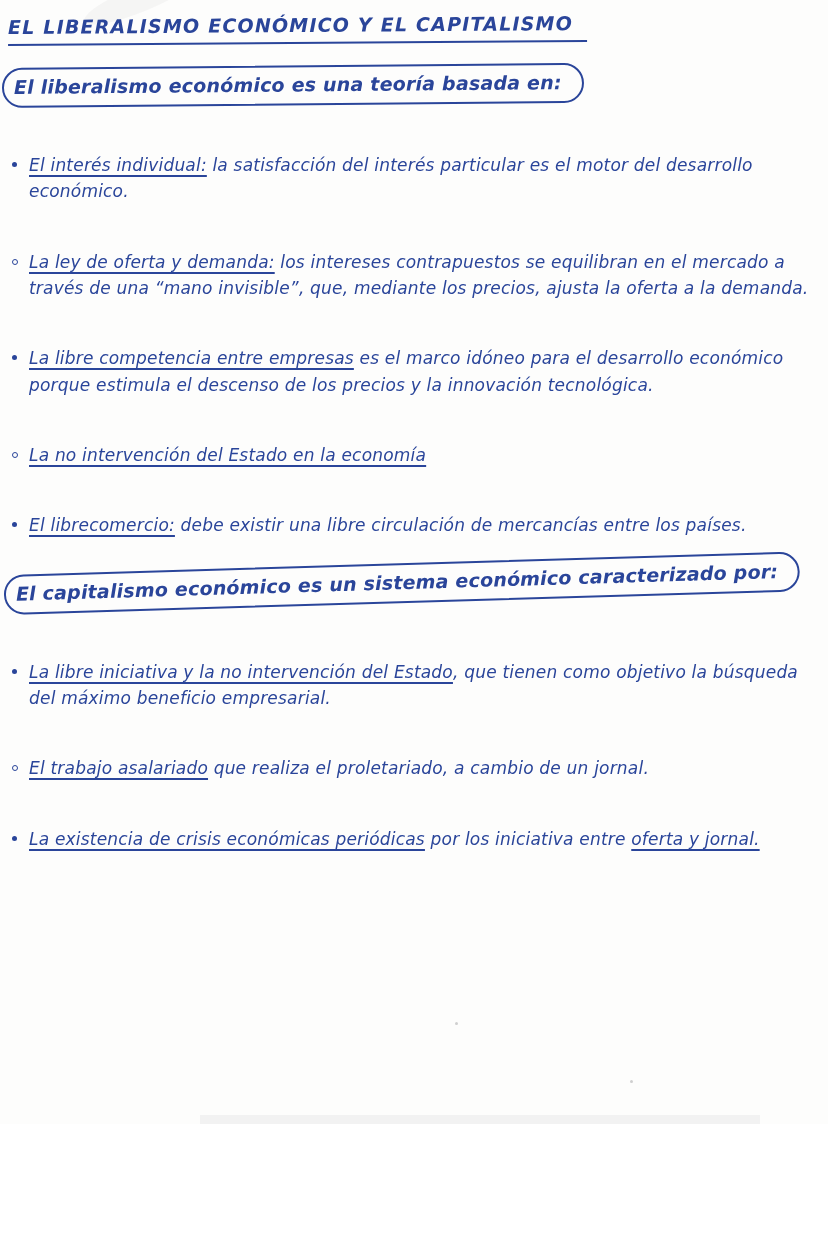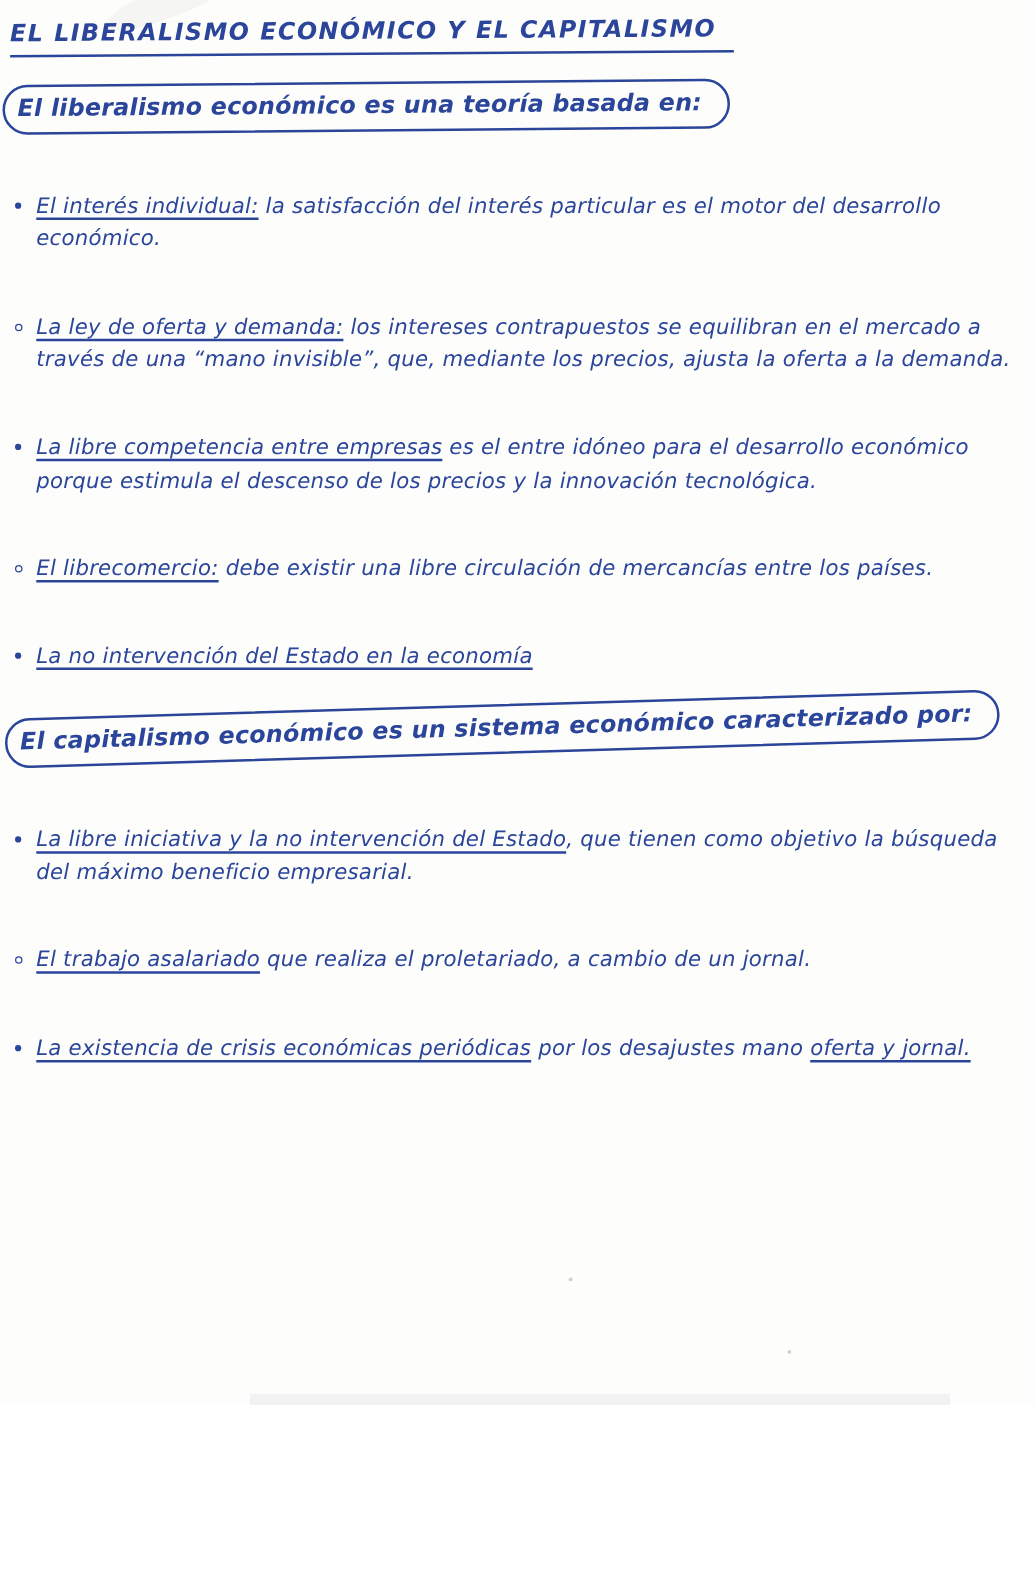--- a/index.html
+++ b/index.html
@@ -127,34 +127,34 @@
 
   <h1 class="title">EL LIBERALISMO ECONÓMICO Y EL CAPITALISMO</h1>
 
   <section class="section-1">
     <div class="bubble bubble-1">
       <span>El liberalismo económico es una teoría basada en:</span>
     </div>
     <ul class="notes">
         <li><span class="marker"></span><span><span class="ul">El interés individual:</span><span> la satisfacción del interés particular es el motor del desarrollo económico.</span></span></li>
         <li><span class="marker"></span><span><span class="ul">La ley de oferta y demanda:</span><span> los intereses contrapuestos se equilibran en el mercado a través de una “mano invisible”, que, mediante los precios, ajusta la oferta a la demanda.</span></span></li>
-        <li><span class="marker"></span><span><span class="ul">La libre competencia entre empresas</span><span> es el entre idóneo para el desarrollo económico porque estimula el descenso de los precios y la innovación tecnológica.</span></span></li>
+        <li><span class="marker"></span><span><span class="ul">La libre competencia entre empresas</span><span> es el marco idóneo para el desarrollo económico porque estimula el descenso de los precios y la innovación tecnológica.</span></span></li>
+        <li><span class="marker"></span><span><span class="ul">La no intervención del Estado en la economía</span></span></li>
         <li><span class="marker"></span><span><span class="ul">El librecomercio:</span><span> debe existir una libre circulación de mercancías entre los países.</span></span></li>
-        <li><span class="marker"></span><span><span class="ul">La no intervención del Estado en la economía</span></span></li>
       </ul>
   </section>
 
   <section class="section-2">
     <div class="bubble bubble-2">
       <span>El capitalismo económico es un sistema económico caracterizado por:</span>
     </div>
     <ul class="notes">
         <li><span class="marker"></span><span><span class="ul">La libre iniciativa y la no intervención del Estado</span><span>, que tienen como objetivo la búsqueda del máximo beneficio empresarial.</span></span></li>
         <li><span class="marker"></span><span><span class="ul">El trabajo asalariado</span><span> que realiza el proletariado, a cambio de un jornal.</span></span></li>
-        <li><span class="marker"></span><span><span class="ul">La existencia de crisis económicas periódicas</span><span> por los desajustes mano </span><span class="ul">oferta y jornal.</span></span></li>
+        <li><span class="marker"></span><span><span class="ul">La existencia de crisis económicas periódicas</span><span> por los iniciativa entre </span><span class="ul">oferta y jornal.</span></span></li>
       </ul>
   </section>
 
   <div class="speck s1"></div>
   <div class="speck s2"></div>
   <div class="bottom-shade"></div>
 
 </div>
 
 </body></html>

